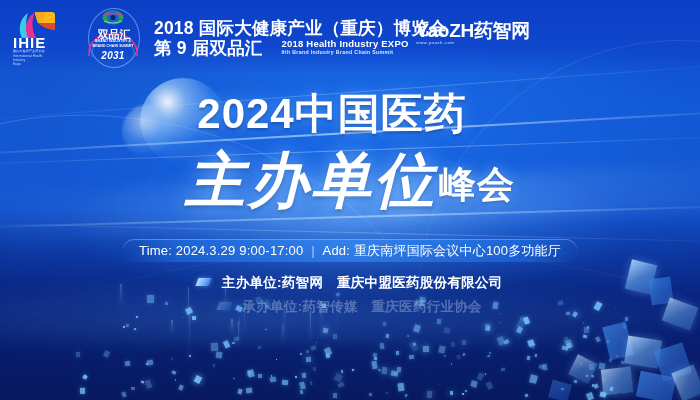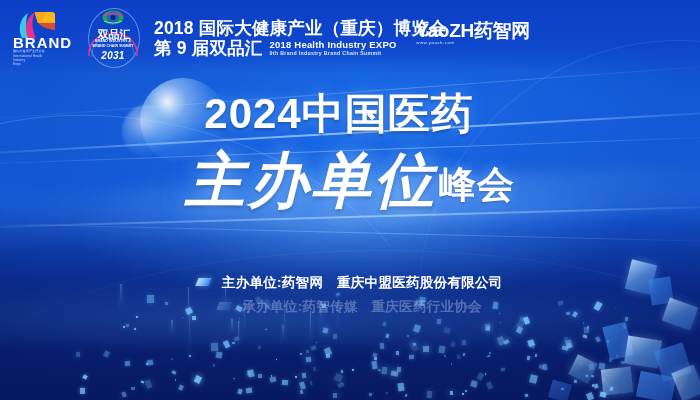--- a/index.html
+++ b/index.html
@@ -144,42 +144,42 @@
   .sph-swoosh-r { position: absolute; left: 2px; top: 26px; width: 54px; height: 26px; }
 
   
   .expo {
     margin-left: 12px; flex: 0 0 auto; padding-top: 2px;
   }
   .expo-l1 {
     color: #fff; font-weight: 700; font-size: 17.5px; letter-spacing: .2px;
     white-space: nowrap; line-height: 21px;
   }
-  .expo-l2 { display: flex; align-items: center; gap: 7px; line-height: 19px; }
+  .expo-l2 { display: flex; align-items: flex-start; gap: 19px; line-height: 19px; }
   .expo-cn2 { color: #fff; font-weight: 700; font-size: 17.5px; white-space: nowrap; letter-spacing: .2px; }
   .expo-en { padding-bottom: 1px; }
   .expo-en1 {
     color: #fff; font-size: 9.5px; font-weight: 700; white-space: nowrap; letter-spacing: .2px; line-height: 10px;
   }
   .expo-en2 {
     color: #dbe6ff; font-size: 5.2px; font-weight: 700; white-space: nowrap; letter-spacing: .35px; line-height: 7px;
   }
 
   
   .yaozh { position: absolute; right: 170px; top: 21px; text-align: left; }
   .yaozh-main {
     font-size: 19px; font-weight: 700; color: #fff; letter-spacing: -.3px; line-height: 20px; white-space: nowrap;
   }
   .yaozh-url {
     font-size: 4.4px; color: #cfe0ff; letter-spacing: .5px; line-height: 6px; margin-top: -1px;
   }
 
   
   .headline {
-    position: absolute; left: 11px; top: 90px; width: 656px; text-align: center;
+    position: absolute; left: 4px; top: 90px; width: 656px; text-align: center;
   }
   .title-main {
     font-size: 42px; font-weight: 700; color: #fff; letter-spacing: 1px;
     text-shadow: 0 0 16px rgba(120,190,255,.55), 0 2px 3px rgba(0,30,90,.45);
     line-height: 48px;
   }
   .title-calli {
     position: absolute; left: 0; top: 145px; width: 700px; text-align: center;
     line-height: 70px; white-space: nowrap;
   }
@@ -451,21 +451,21 @@
 
     <div class="logo-ihie">
       <svg class="ihie-mark" viewBox="0 0 40 28">
         <path d="M6 27 C2 19 3 8 12 2 C9 10 10 19 14 27 Z" fill="#3ec8e8"></path>
         <path d="M12 27 C8 18 10 7 19 1 C15 10 16 19 20 27 Z" fill="#e8318f"></path>
         <path d="M19 1 L36 1 C38 1 39 2 39 4 L39 12 L22 12 C20 6 19 3 19 1 Z" fill="#ffb81c"></path>
         <path d="M19 1 L30 1 L24 12 L22 12 C20 6 19 3 19 1 Z" fill="#f5a623"></path>
         <path d="M22 12 L39 12 L39 19 C35 19 27 17 22 12 Z" fill="#f04e23" opacity="0.9"></path>
       </svg>
       <div class="ihie-text">
-        <div class="ihie-big">BRAND</div>
+        <div class="ihie-big">IHIE</div>
         <div class="ihie-cn">国际大健康产业博览会</div>
         <div class="ihie-en">International Health</div>
         <div class="ihie-en">Industry</div>
         <div class="ihie-en">Expo</div>
       </div>
     </div>
 
     <div class="logo-sph">
       <div class="sph-ring"></div>
       <svg class="sph-eye" viewBox="0 0 22 15">
@@ -502,20 +502,25 @@
     </div>
   </div>
 
   <div class="headline">
     <div class="title-main">2024中国医药</div>
   </div>
   <div class="title-calli">
     <span class="calli-strong">主办单位</span><span class="calli-tail">峰会</span>
   </div>
 
+  <div class="pill">
+    <span class="pill-text">Time: 2024.3.29  9:00-17:00</span>
+    <span class="pill-sep">|</span>
+    <span class="pill-text">Add: 重庆南坪国际会议中心100多功能厅</span>
+  </div>
 
   <div class="orgline l1">
     <span class="org-marker"></span>
     <span class="org-text">主办单位:药智网　重庆中盟医药股份有限公司</span>
   </div>
   <div class="orgline l2">
     <span class="org-marker"></span>
     <span class="org-text dim">承办单位:药智传媒　重庆医药行业协会</span>
   </div>
 

